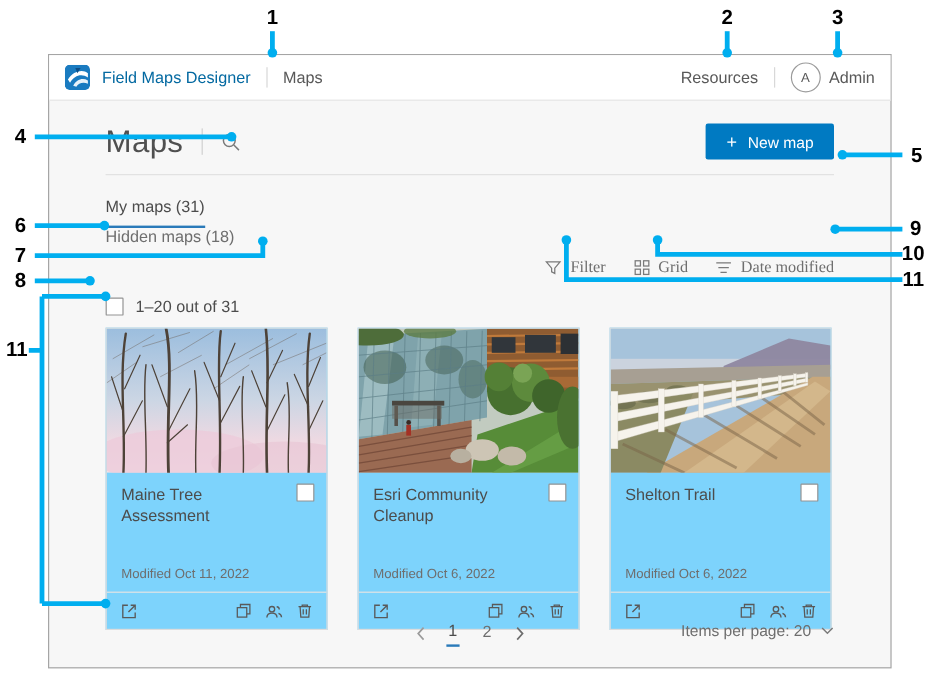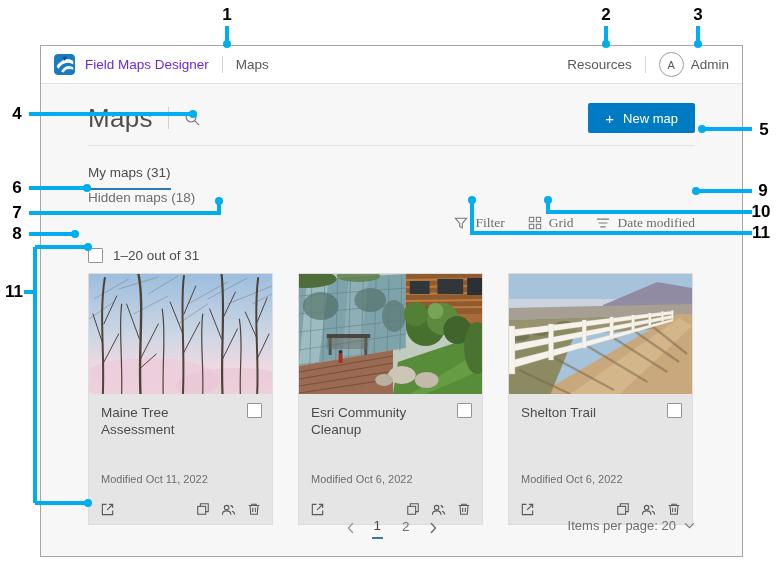--- a/index.html
+++ b/index.html
@@ -6,21 +6,21 @@
   .stage{position:relative;width:781px;height:562px;background:#ffffff;
          font-family:"Liberation Sans",sans-serif;overflow:hidden;}
   
   .callout-layer{position:absolute;left:0;top:0;width:781px;height:562px;pointer-events:none;z-index:20;}
   .co-num{position:absolute;transform:translate(-50%,-50%);font-weight:bold;font-size:17px;color:#000;z-index:21;}
   
   .app{position:absolute;left:40px;top:45px;width:703px;height:512px;box-sizing:border-box;
        border:1px solid #a5a5a5;background:#f7f7f7;}
   .app-header{height:37px;background:#fff;border-bottom:1px solid #e4e4e4;display:flex;align-items:center;padding:0 13px;}
   .logo{width:21px;height:21px;border-radius:4px;overflow:hidden;flex:0 0 auto;}
-  .app-title{font-size:13.5px;color:#6d28d9;margin-left:10px;}
+  .app-title{font-size:13.5px;color:#0369a1;margin-left:10px;}
   .hsep{width:1px;height:17px;background:#d8d8d8;margin:0 13px;}
   .nav-link{font-size:13.5px;color:#595959;cursor:pointer;}
   .header-right{margin-left:auto;display:flex;align-items:center;}
   .avatar{width:23px;height:23px;border-radius:50%;border:1px solid #9b9b9b;display:flex;align-items:center;
           justify-content:center;font-size:11px;color:#595959;background:#fff;margin:0 7px 0 0;}
   
   .content{position:relative;height:474px;}
   .page-head{margin:0 47px;padding:19px 0 12px;border-bottom:1px solid #e2e2e2;display:flex;align-items:center;}
   .page-title{font-size:26px;font-weight:400;color:#4f4f4f;letter-spacing:.3px;margin:0;line-height:1;}
   .vsep{width:1px;height:22px;background:#d0d0d0;margin:0 15px;}
@@ -33,21 +33,21 @@
   .tabs-row{margin:19px 47px 0;display:flex;align-items:flex-start;flex-direction:column;}
   .tab{font-size:13.5px;color:#6e6e6e;padding-bottom:8px;margin-right:19px;cursor:pointer;border-bottom:2px solid transparent;}
   .tab.active{color:#4c4c4c;border-bottom:2px solid #2a7ab9;}
   .view-controls{margin-left:auto;display:flex;align-items:center;gap:23px;font-family:Liberation Serif, serif;}
   .vc-item{display:flex;align-items:center;gap:7px;font-size:13.5px;color:#6e6e6e;cursor:pointer;}
   
   .count-row{margin:17px 47px 0;display:flex;align-items:center;gap:10px;font-size:13.5px;color:#4c4c4c;}
   .cb{width:13px;height:13px;border:1px solid #949494;background:#fff;border-radius:1px;display:inline-block;cursor:pointer;}
   
   .cards-row{margin:10px 47px 0;display:flex;gap:25px;}
-  .card{width:185px;height:252px;background:#e5e5e5;border:1px solid #dcdcdc;box-sizing:border-box;display:flex;flex-direction:column;}
+  .card{width:185px;height:252px;background:#7dd3fc;border:1px solid #dcdcdc;box-sizing:border-box;display:flex;flex-direction:column;}
   .thumb{height:120px;width:100%;display:block;flex:0 0 auto;cursor:pointer;}
   .thumb svg{display:block;width:100%;height:100%;}
   .card-info{flex:1;position:relative;padding:11px 12px 0;}
   .card-title{font-size:13.5px;color:#4c4c4c;padding-right:22px;line-height:1.25;}
   .card-cb{position:absolute;top:9px;right:10px;}
   .card-modified{position:absolute;left:12px;bottom:8px;font-size:11px;color:#6e6e6e;}
   .card-footer{flex:0 0 auto;height:30px;border-top:1px solid #e4e4e4;display:flex;align-items:center;padding:0 11px;}
   .foot-right{margin-left:auto;display:flex;align-items:center;gap:11px;}
   .card-footer .icon{color:#595959;cursor:pointer;}
   

